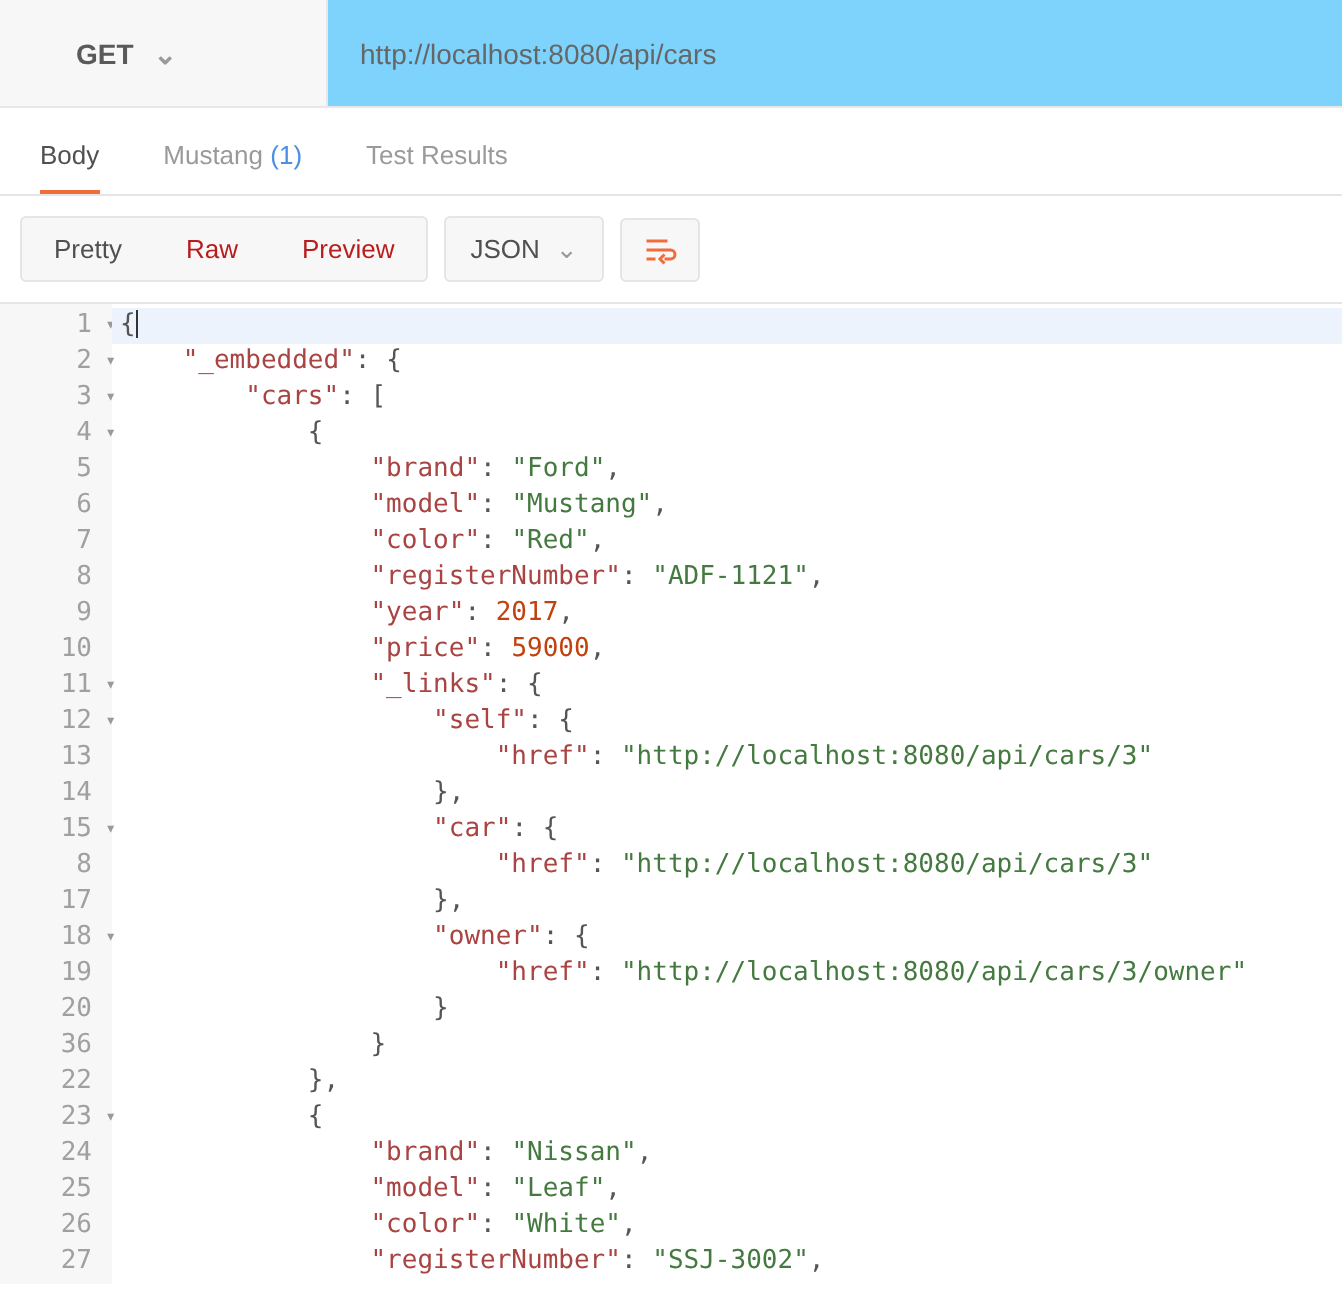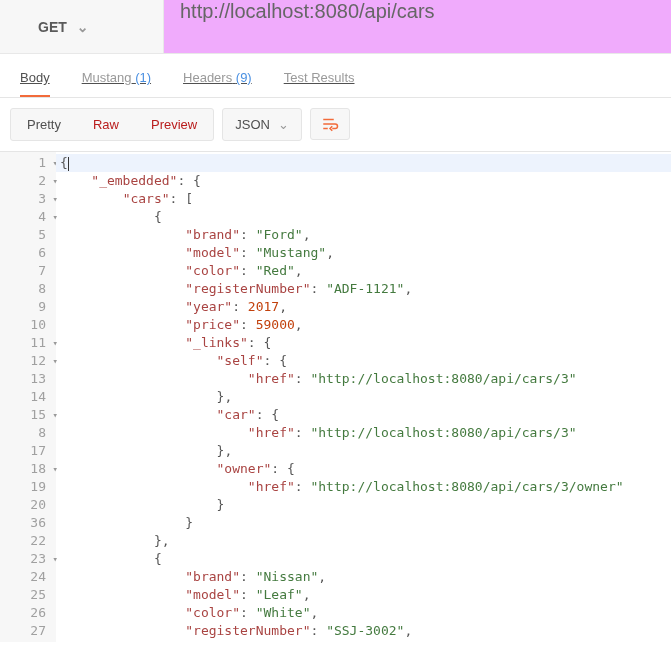--- a/index.html
+++ b/index.html
@@ -27,53 +27,52 @@
       color: #5a5a5a;
       font-size: 14px;
       cursor: pointer;
     }
     .method-select .chev {
       margin-left: 10px;
       color: #999;
     }
     .url-input {
       flex: 1;
-      background: #f0abfc;
-      display: flex;
-      align-items: flex-start;
+      background: #7dd3fc;
+      display: flex;
+      align-items: center;
       padding-left: 16px;
       color: #666;
-      font-size: 20px;
+      font-size: 14px;
     }
     .tabs {
       display: flex;
       padding: 16px 20px 0 20px;
       gap: 32px;
       border-bottom: 1px solid #e5e5e5;
-      text-decoration: underline;
     }
     .tab {
       padding-bottom: 10px;
       color: #9a9a9a;
       font-size: 13px;
       cursor: pointer;
     }
     .tab.active {
       color: #505050;
       border-bottom: 2px solid #f26b3a;
       font-weight: 500;
     }
     .tab .count {
       color: #4a90e2;
     }
     .toolbar {
       display: flex;
       padding: 10px 10px;
       gap: 8px;
-      align-items: flex-start;
+      align-items: flex-end;
     }
     .btn-group {
       display: flex;
       background: #f7f7f7;
       border: 1px solid #e5e5e5;
       border-radius: 3px;
     }
     .btn-group .btn {
       padding: 8px 16px;
       color: #b91c1c;
@@ -166,24 +165,20 @@
   <div class="url-input">
     <span>http://localhost:8080/api/cars</span>
   </div>
 </div>
 
 <div class="tabs">
   <div class="tab active">Body</div>
   <div class="tab">
     <span>Mustang</span>
     <span class="count">(1)</span>
-  </div>
-  <div class="tab">
-    <span>Headers</span>
-    <span class="count">(9)</span>
   </div>
   <div class="tab">Test Results</div>
 </div>
 
 <div class="toolbar">
   <div class="btn-group">
     <div class="btn active">Pretty</div>
     <div class="btn">Raw</div>
     <div class="btn">Preview</div>
   </div>

